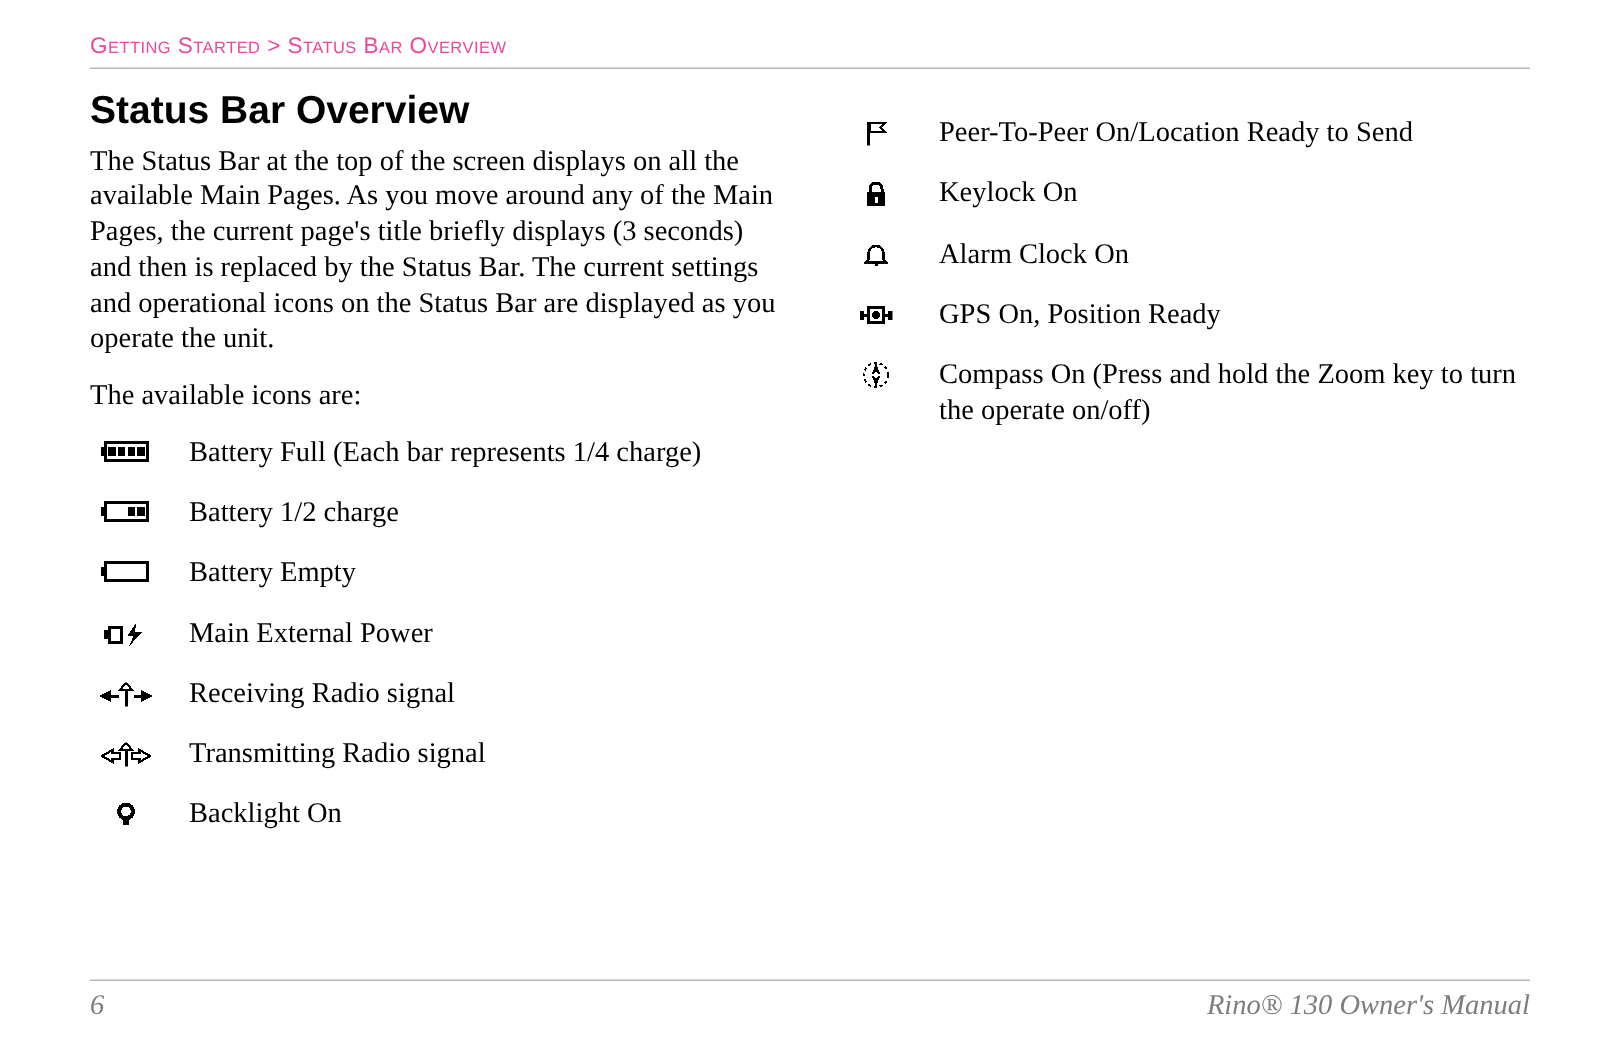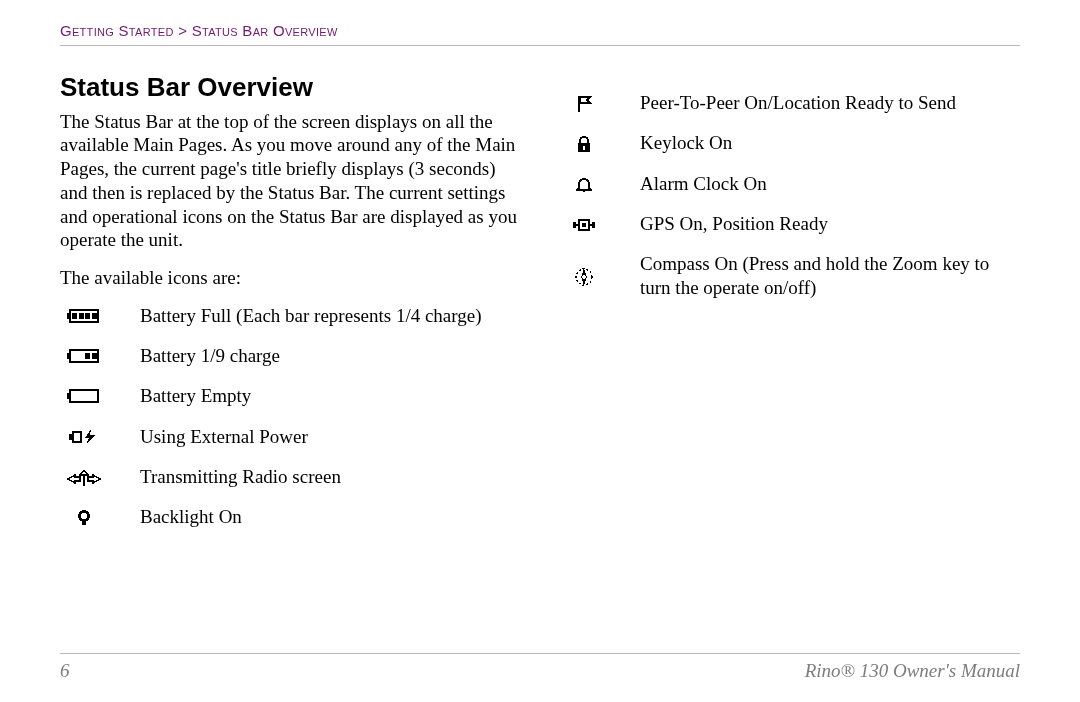--- a/index.html
+++ b/index.html
@@ -14,24 +14,24 @@
     height: 702px;
     box-sizing: border-box;
     padding: 22px 60px 14px 60px;
     position: relative;
   }
   .breadcrumb {
     font-family: Arial, Helvetica, sans-serif;
     font-variant: small-caps;
     letter-spacing: 0.3px;
     font-size: 15px;
-    color: #701a75;
+    color: #ec4899;
     padding-bottom: 6px;
     border-bottom: 1px solid #b8b8b8;
-    margin-bottom: 23px;
+    margin-bottom: 9px;
   }
   .content {
     display: flex;
     gap: 40px;
     margin-top: 8px;
     font-size: 19px;
     line-height: 1.25;
   }
   .col {
     flex: 1 1 0;
@@ -44,22 +44,22 @@
     margin: 2px 0 6px 0;
   }
   p {
     margin: 4px 0 14px 0;
   }
   .icon-list {
     margin-top: 12px;
   }
   .icon-row {
     display: flex;
-    align-items: center;
-    gap: 32px;
+    align-items: flex-start;
+    gap: 18px;
     margin-bottom: 16.5px;
   }
   .icon-row .icon {
     flex: 0 0 48px;
     width: 48px;
     height: 20px;
     display: flex;
     align-items: center;
     justify-content: center;
     margin-top: 2px;
@@ -222,45 +222,53 @@
               </svg>
             </span>
           <span class="label">Battery Full (Each bar represents 1/4 charge)</span>
         </div>
         <div class="icon-row">
           <span class="icon">
               <svg width="34" height="16">
                 <use href="#i-battery-half"></use>
               </svg>
             </span>
-          <span class="label">Battery 1/9 charge</span>
+          <span class="label">Battery 1/2 charge</span>
         </div>
         <div class="icon-row">
           <span class="icon">
               <svg width="34" height="16">
                 <use href="#i-battery-empty"></use>
               </svg>
             </span>
           <span class="label">Battery Empty</span>
         </div>
         <div class="icon-row">
           <span class="icon">
               <svg width="30" height="16">
                 <use href="#i-external-power"></use>
               </svg>
             </span>
-          <span class="label">Using External Power</span>
+          <span class="label">Main External Power</span>
+        </div>
+        <div class="icon-row">
+          <span class="icon">
+              <svg width="36" height="16">
+                <use href="#i-radio-rx"></use>
+              </svg>
+            </span>
+          <span class="label">Receiving Radio signal</span>
         </div>
         <div class="icon-row">
           <span class="icon">
               <svg width="36" height="16">
                 <use href="#i-radio-tx"></use>
               </svg>
             </span>
-          <span class="label">Transmitting Radio screen</span>
+          <span class="label">Transmitting Radio signal</span>
         </div>
         <div class="icon-row">
           <span class="icon">
               <svg width="18" height="18">
                 <use href="#i-backlight"></use>
               </svg>
             </span>
           <span class="label">Backlight On</span>
         </div>
       </div>

